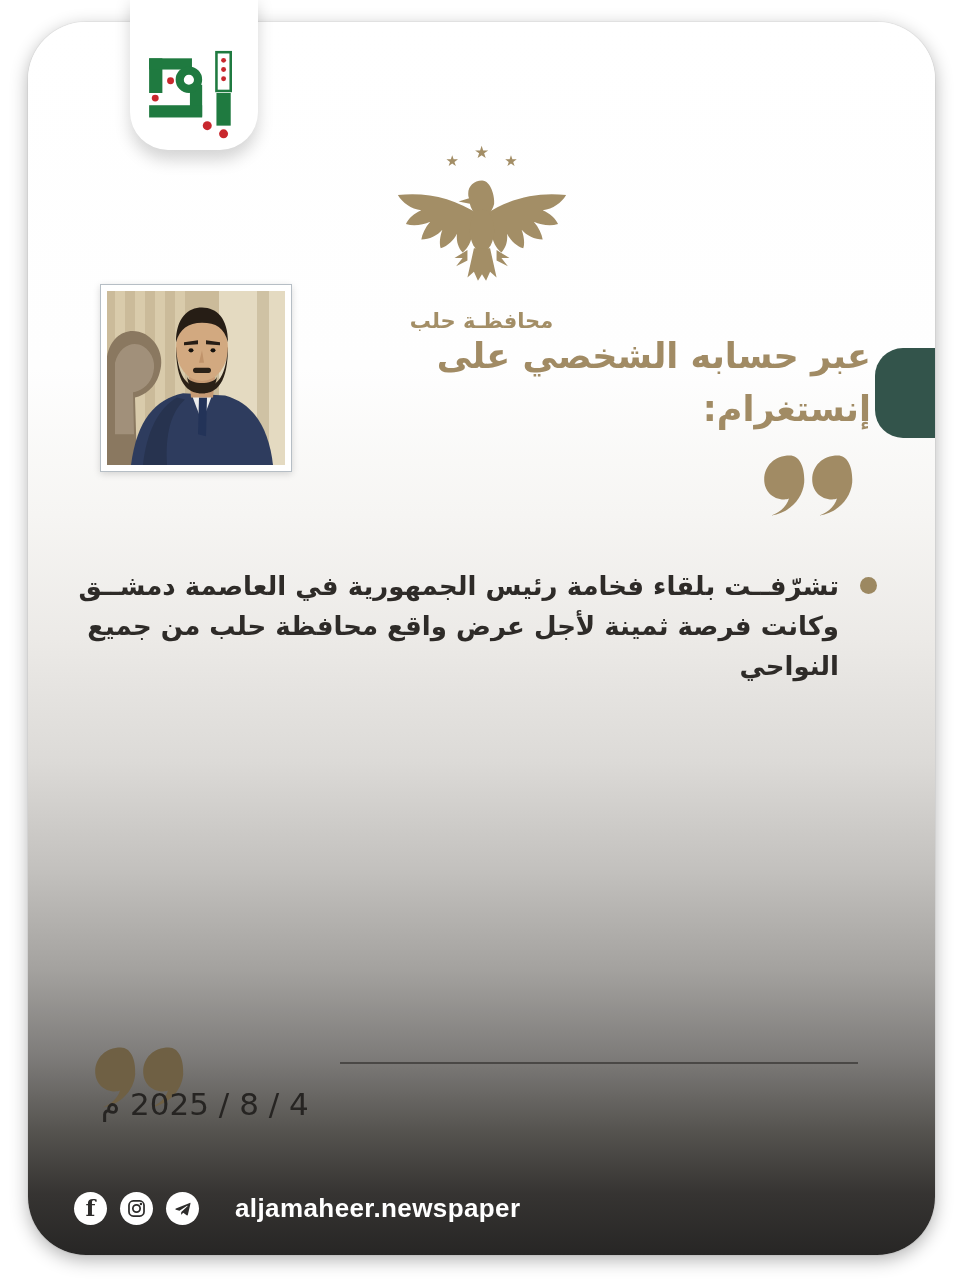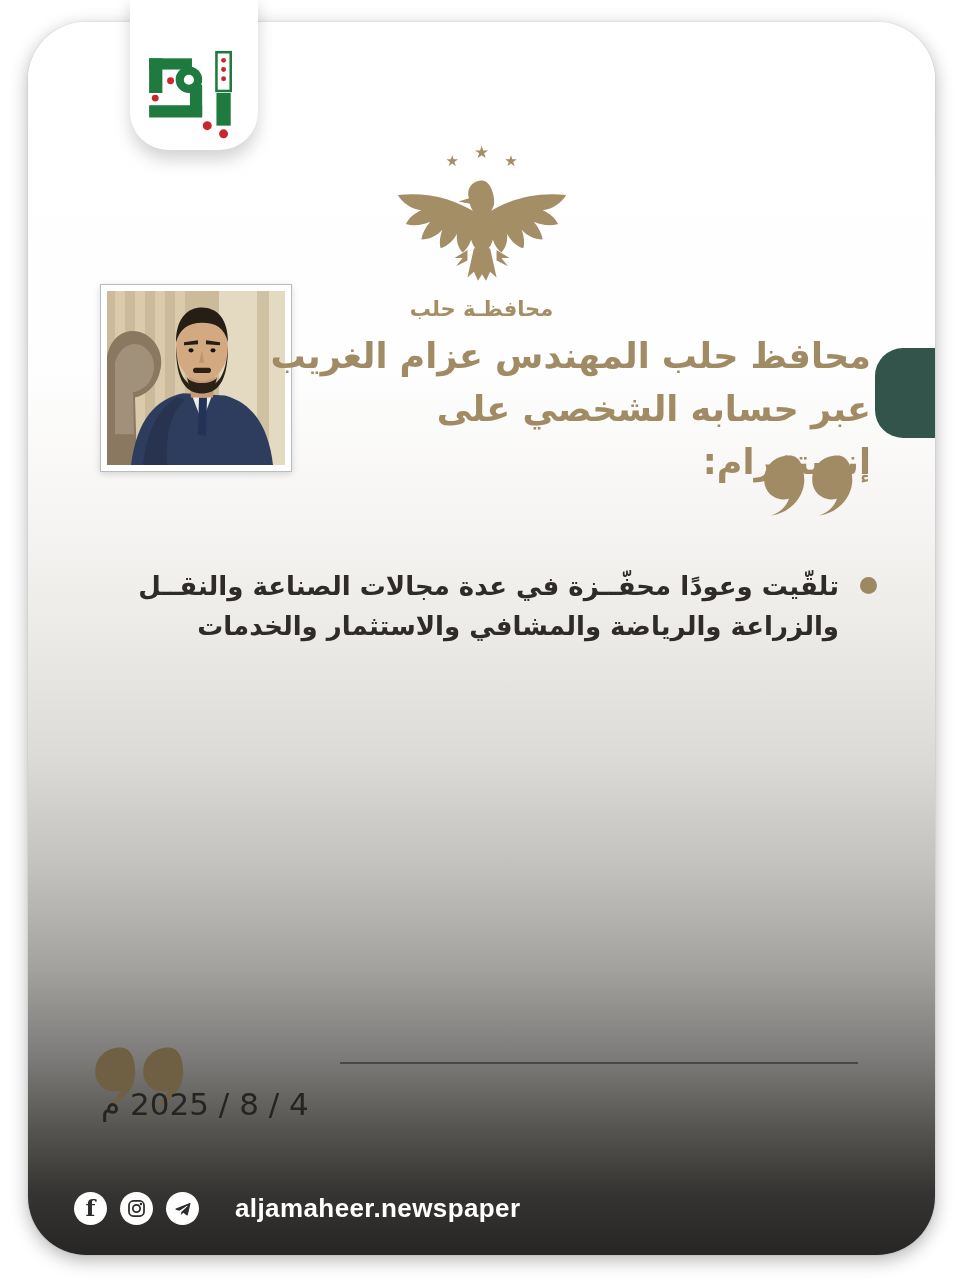--- a/index.html
+++ b/index.html
@@ -24,21 +24,21 @@
   
   .side-tab{
     position:absolute;right:0;top:326px;width:60px;height:90px;background:#33544b;
     border-radius:28px 0 0 28px;
   }
   
   .emblem{position:absolute;left:50%;transform:translateX(-50%);top:126px;width:260px;text-align:center;color:#a38e66;}
   .stars-row{display:flex;justify-content:center;gap:15px;height:22px;align-items:flex-end;font-size:15px;color:#a38e66;}
   .stars-row .mid{transform:translateY(-8px);font-size:17px;}
   .eagle-svg{width:178px;height:122px;display:block;margin:2px auto 0;}
-  .emblem-caption{font-size:21px;font-weight:bold;letter-spacing:1px;margin-top:3px;direction:rtl;text-align:center;}
+  .emblem-caption{font-size:21px;font-weight:bold;letter-spacing:1px;margin-top:15px;direction:rtl;text-align:center;}
   
   .photo-frame{
     position:absolute;left:72px;top:262px;width:192px;height:188px;background:#ffffff;
     border:1px solid #b6bec5;box-shadow:0 2px 7px rgba(0,0,0,.15);padding:6px;box-sizing:border-box;
   }
   .photo-frame svg{width:100%;height:100%;display:block;}
   
   .headline{
     position:absolute;right:64px;top:308px;width:610px;direction:rtl;text-align:right;
     color:#a18b64;font-weight:bold;font-size:35px;line-height:53px;
@@ -118,35 +118,34 @@
         <ellipse cx="84" cy="58" rx="2.5" ry="2" fill="#14100c"></ellipse>
         <ellipse cx="106" cy="58" rx="2.5" ry="2" fill="#14100c"></ellipse>
         <path d="M95 58 L97 70 L92 70 Z" fill="#c0936a"></path>
         <path d="M69 54 C69 90 80 100 95 100 C110 100 121 90 121 54 C119 82 112 94 95 94 C78 94 71 82 69 54 Z" fill="#2b2117"></path>
         <path d="M80 84 C84 92 106 92 110 84 C108 96 103 100 95 100 C87 100 82 96 80 84 Z" fill="#2b2117"></path>
         <rect x="86" y="75" width="18" height="5" rx="2.5" fill="#2b2117"></rect>
       </svg>
     </div>
 
     <div class="headline">
-      <div>محافظ حلب المهندس عزام الغريب</div>
       <div>عبر حسابه الشخصي على إنستغرام:</div>
     </div>
 
     <div class="quote-top">
       <svg viewBox="0 0 120 82">
         <path d="M36 4 C17 4 4 17 4 34 C4 48 14 59 29 59 C31 59 33 59 35 58 C32 68 24 75 13 79 C35 76 52 59 54 38 C55 18 48 4 36 4 Z"></path>
         <path d="M96 4 C77 4 64 17 64 34 C64 48 74 59 89 59 C91 59 93 59 95 58 C92 68 84 75 73 79 C95 76 112 59 114 38 C115 18 108 4 96 4 Z"></path>
       </svg>
     </div>
 
     <ul class="bullets">
       <li>
         <span class="bullet-dot"></span>
-        <span class="bullet-text">تلقّيت وعودًا محفّــزة في عدة مجالات الصناعة والنقــل والزراعة والرياضة والمشافي والاستثمار والخدمات</span>
+        <span class="bullet-text">تشرّفــت بلقاء فخامة رئيس الجمهورية في العاصمة دمشــق وكانت فرصة ثمينة لأجل عرض واقع محافظة حلب من جميع النواحي</span>
       </li>
     </ul>
 
     <div class="quote-bottom">
       <svg viewBox="0 0 120 82">
         <path d="M36 4 C17 4 4 17 4 34 C4 48 14 59 29 59 C31 59 33 59 35 58 C32 68 24 75 13 79 C35 76 52 59 54 38 C55 18 48 4 36 4 Z"></path>
         <path d="M96 4 C77 4 64 17 64 34 C64 48 74 59 89 59 C91 59 93 59 95 58 C92 68 84 75 73 79 C95 76 112 59 114 38 C115 18 108 4 96 4 Z"></path>
       </svg>
     </div>
 

